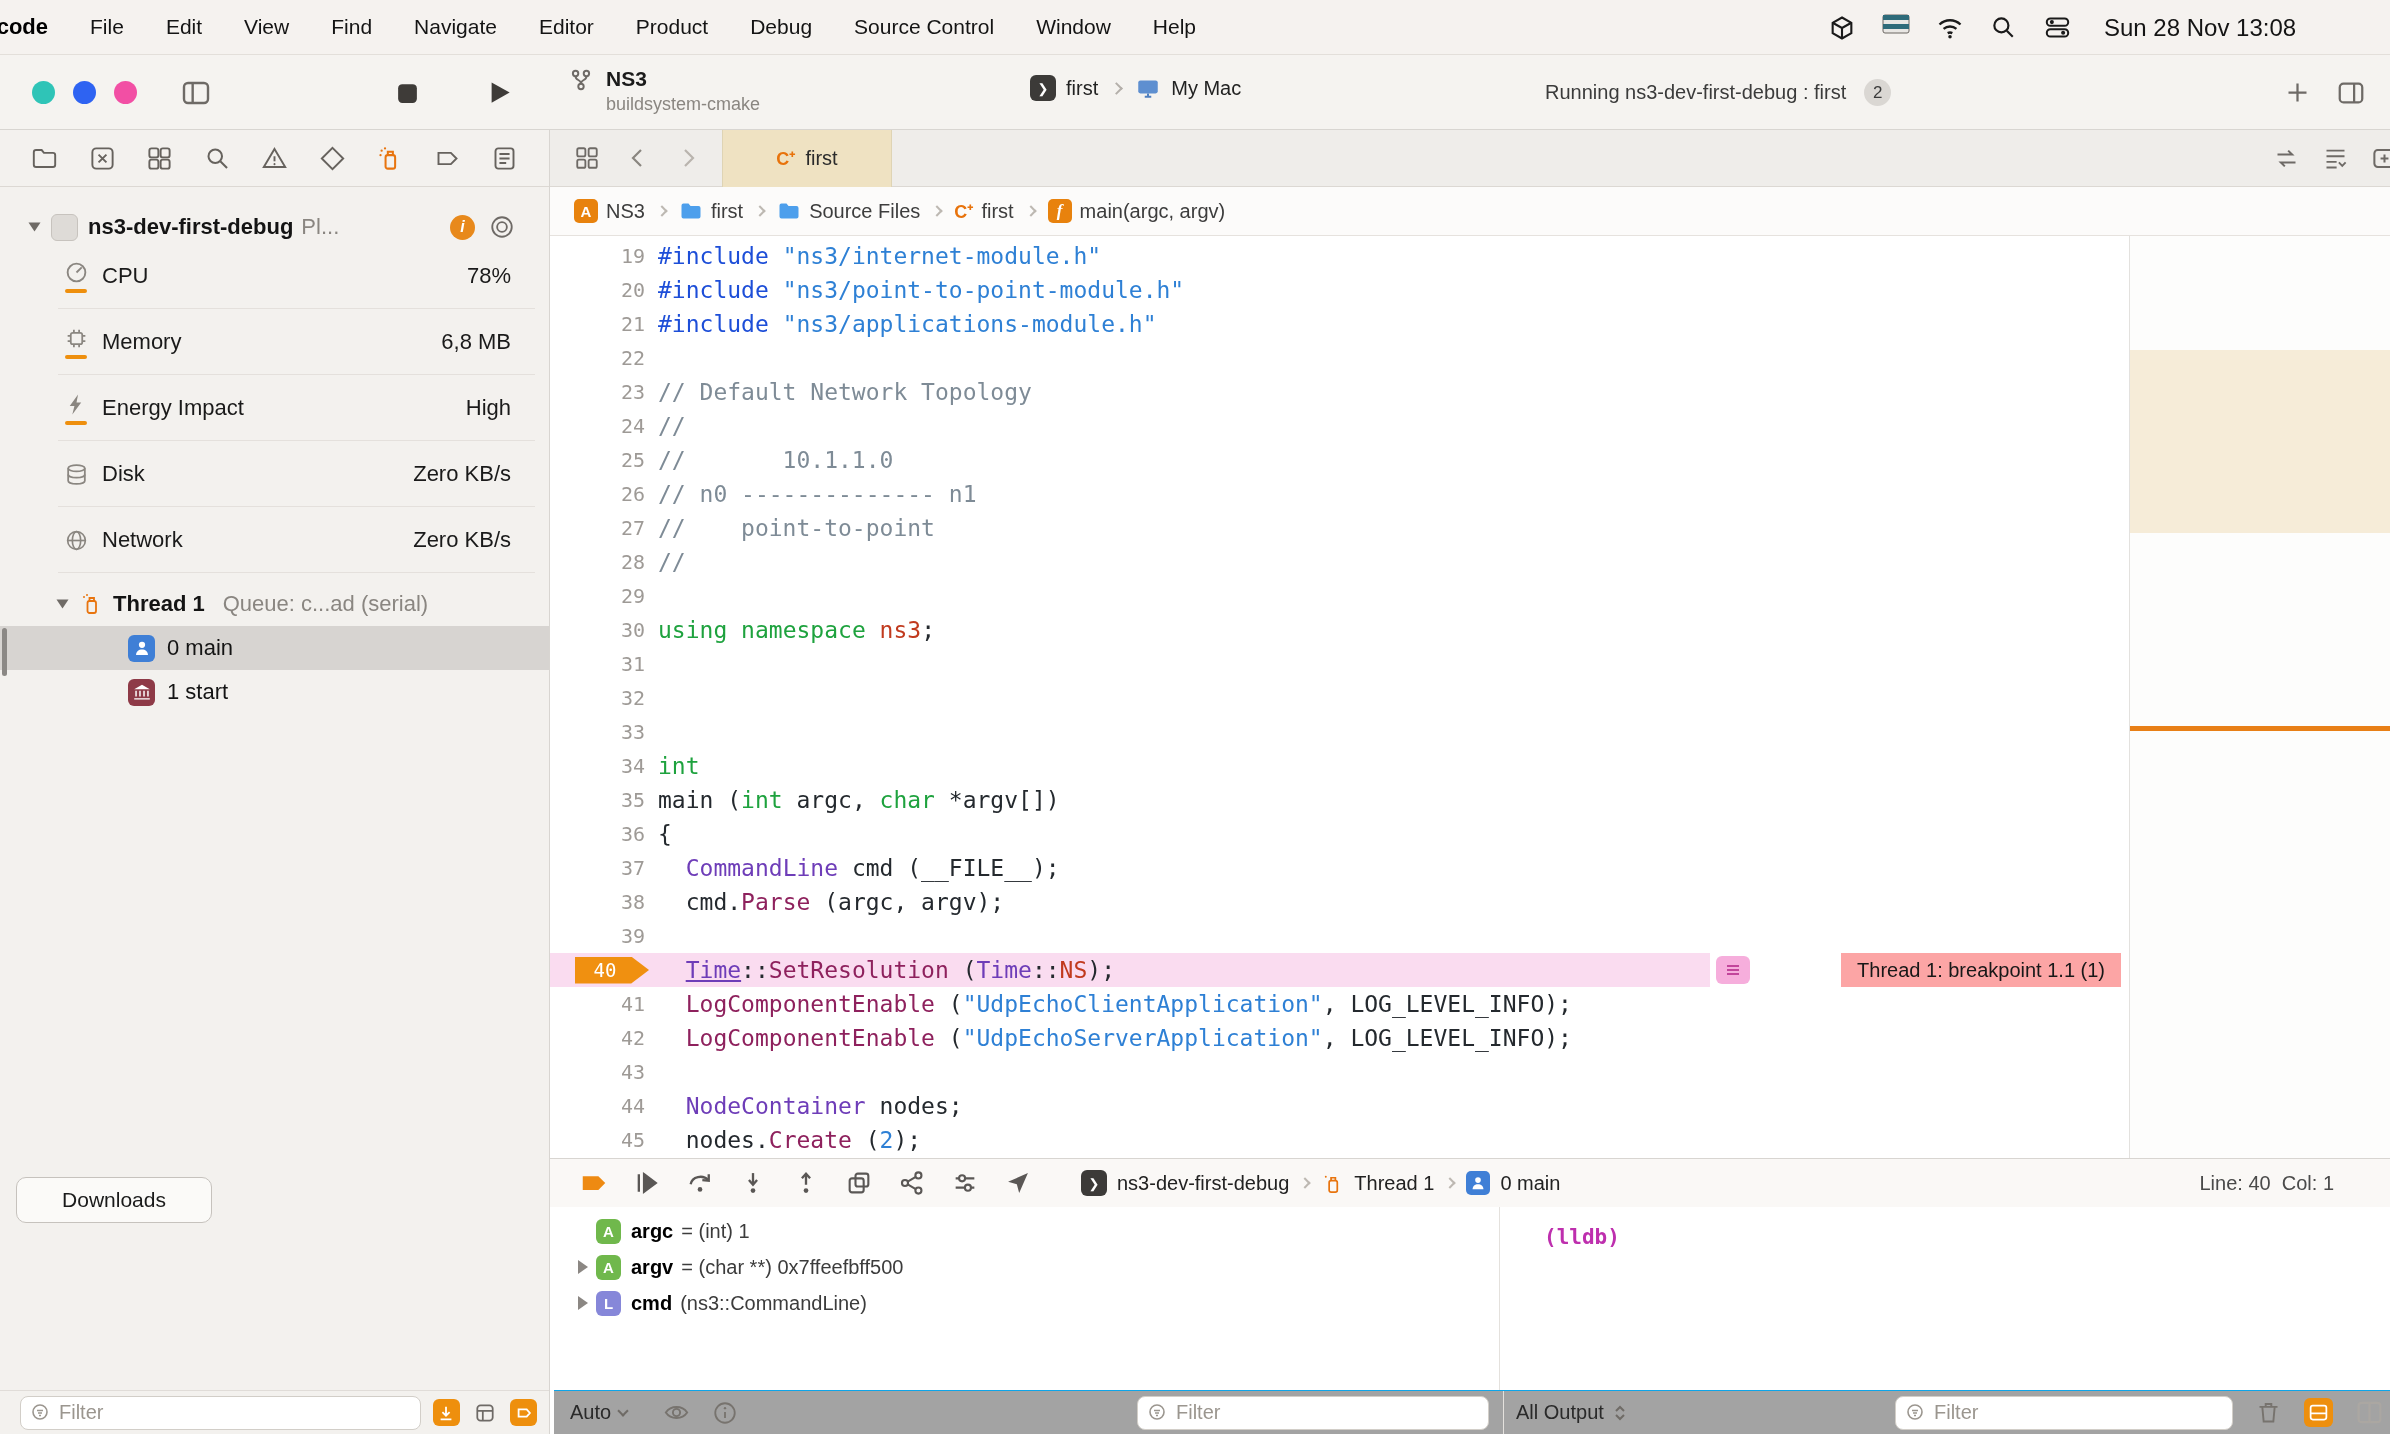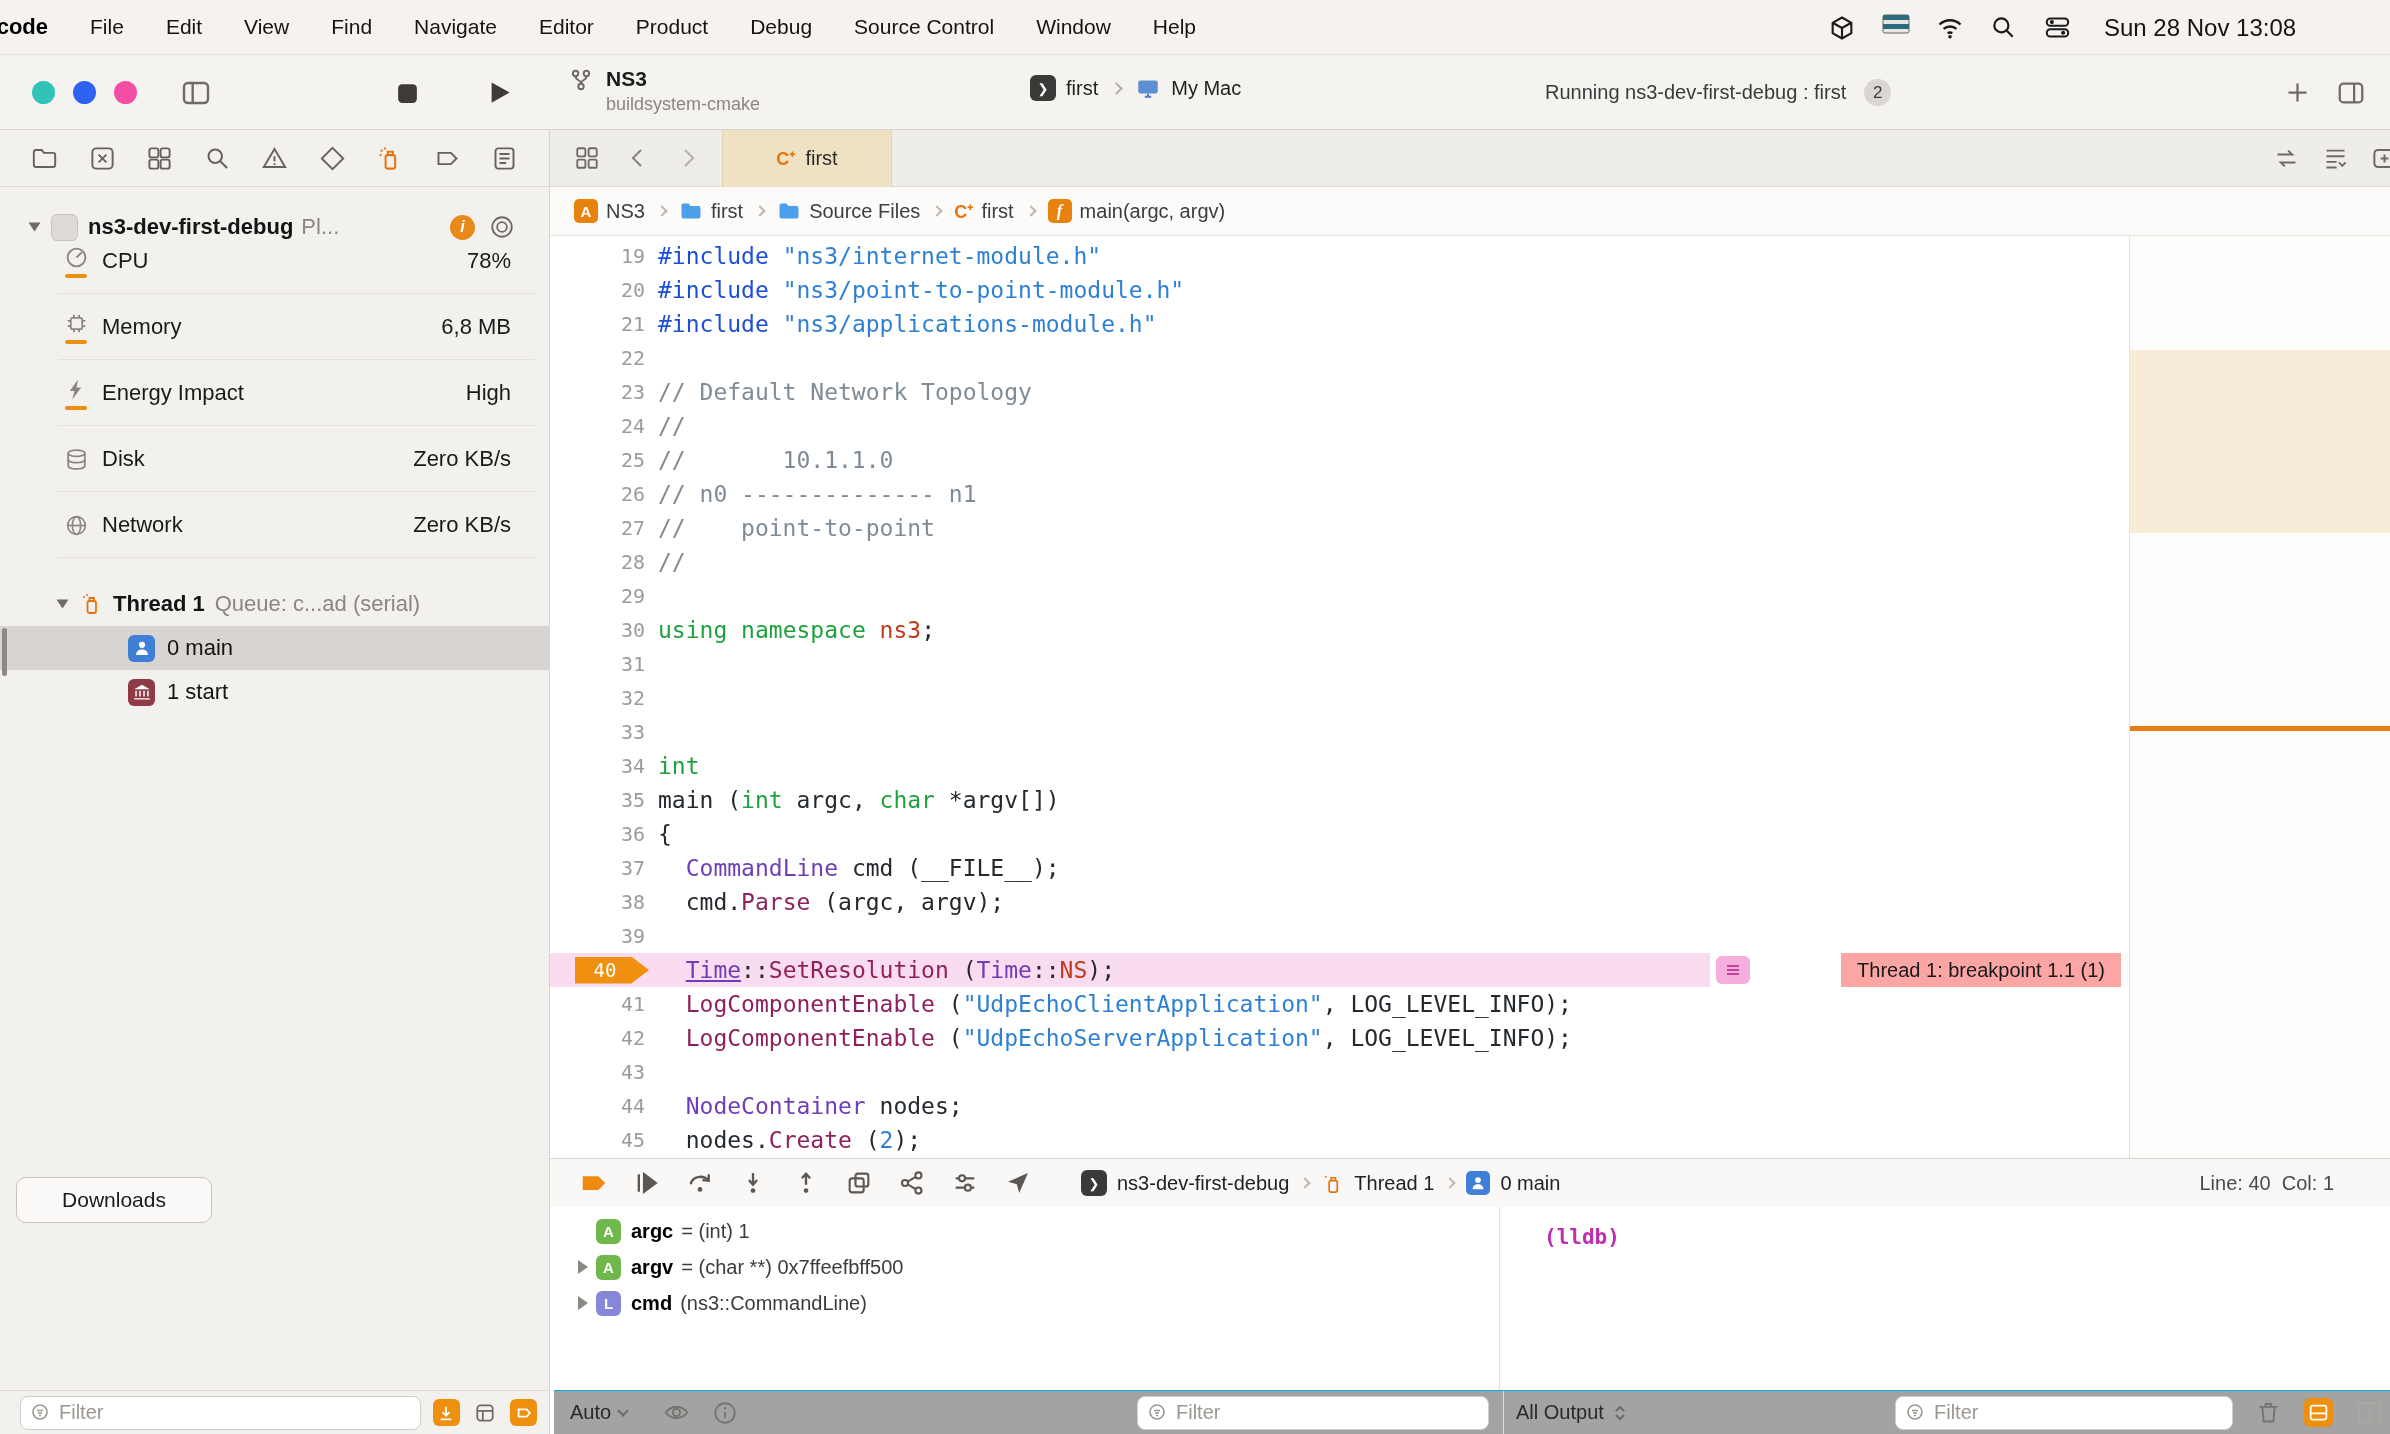--- a/index.html
+++ b/index.html
@@ -41,30 +41,30 @@
 .nav-strip{height:57px;border-bottom:1px solid #DCD8D3;display:flex;align-items:center;justify-content:space-evenly;padding:0 4px;}
 .nav-btn{width:34px;height:34px;display:flex;align-items:center;justify-content:center;}
 .proc-row{position:absolute;top:78px;left:0;right:0;height:38px;display:flex;align-items:center;padding:0 34px 0 30px;}
 .disc{width:0;height:0;border-left:9px solid #6F6B66;border-top:6px solid transparent;border-bottom:6px solid transparent;transform:rotate(90deg);margin-right:12px;}
 .app-ic{width:27px;height:27px;border-radius:6px;background:#DEDBD7;border:1px solid #C7C3BE;margin-right:10px;}
 .proc-name{font-size:22px;font-weight:bold;color:#141414;white-space:nowrap;}
 .proc-suffix{font-size:22px;color:#8A8681;margin-left:8px;}
 .proc-right{margin-left:auto;display:flex;align-items:center;gap:14px;}
 .info-ic{width:25px;height:25px;border-radius:50%;background:#E8891B;color:#fff;display:flex;align-items:center;justify-content:center;}
 .info-ic::after{content:"i";font-style:italic;font-weight:bold;font-size:16px;}
-.gauges{position:absolute;top:98px;left:0;right:0;}
+.gauges{position:absolute;top:113px;left:0;right:0;}
 .gauge-row{height:66px;display:flex;align-items:center;padding:0 38px 0 58px;position:relative;}
 .gauge-row::after{content:"";position:absolute;left:58px;right:14px;bottom:0;height:1px;background:#E4E0DC;}
 .gauge-icwrap{width:36px;display:flex;flex-direction:column;align-items:center;gap:4px;}
 .gauge-bar{width:22px;height:4px;border-radius:2px;background:#EE8F0D;}
 .gauge-label{font-size:22px;color:#1A1A1A;margin-left:8px;}
 .gauge-value{font-size:22px;color:#1A1A1A;margin-left:auto;}
 .thread-row{position:absolute;top:452px;left:0;right:0;height:44px;display:flex;align-items:center;padding:0 16px 0 58px;}
 .thread-name{font-size:22px;font-weight:bold;color:#141414;margin-left:10px;white-space:nowrap;}
-.thread-detail{font-size:22px;color:#8A8681;margin-left:10px;white-space:nowrap;overflow:hidden;}
+.thread-detail{font-size:22px;color:#8A8681;margin-left:18px;white-space:nowrap;overflow:hidden;}
 .frame-row{position:absolute;left:0;right:0;height:44px;display:flex;align-items:center;padding-left:128px;font-size:22px;color:#141414;}
 .frame-main{top:496px;background:#D7D4D1;}
 .frame-start{top:540px;}
 .frame-ic{width:27px;height:27px;border-radius:6px;margin-right:12px;display:flex;align-items:center;justify-content:center;}
 .frame-user{background:#3F7FD6;}
 .frame-sys{background:#8E3A47;}
 .scrollhint{position:absolute;left:2px;top:498px;width:5px;height:48px;border-radius:3px;background:#8B8885;}
 .downloads-btn{position:absolute;left:16px;top:1047px;width:196px;height:46px;border:1.5px solid #C6C2BD;border-radius:10px;background:#FBFAF8;display:flex;align-items:center;justify-content:center;font-size:21px;color:#1A1A1A;}
 .side-bbar{position:absolute;left:0;right:0;top:1260px;height:44px;border-top:1px solid #E0DCD8;display:flex;align-items:center;padding:0 12px 0 20px;gap:12px;background:#F3F1EE;}
 .filter-field{height:34px;border:1px solid #D2CEC8;border-radius:8px;background:#fff;display:flex;align-items:center;gap:8px;padding:0 10px;color:#9B968F;font-size:20px;}

